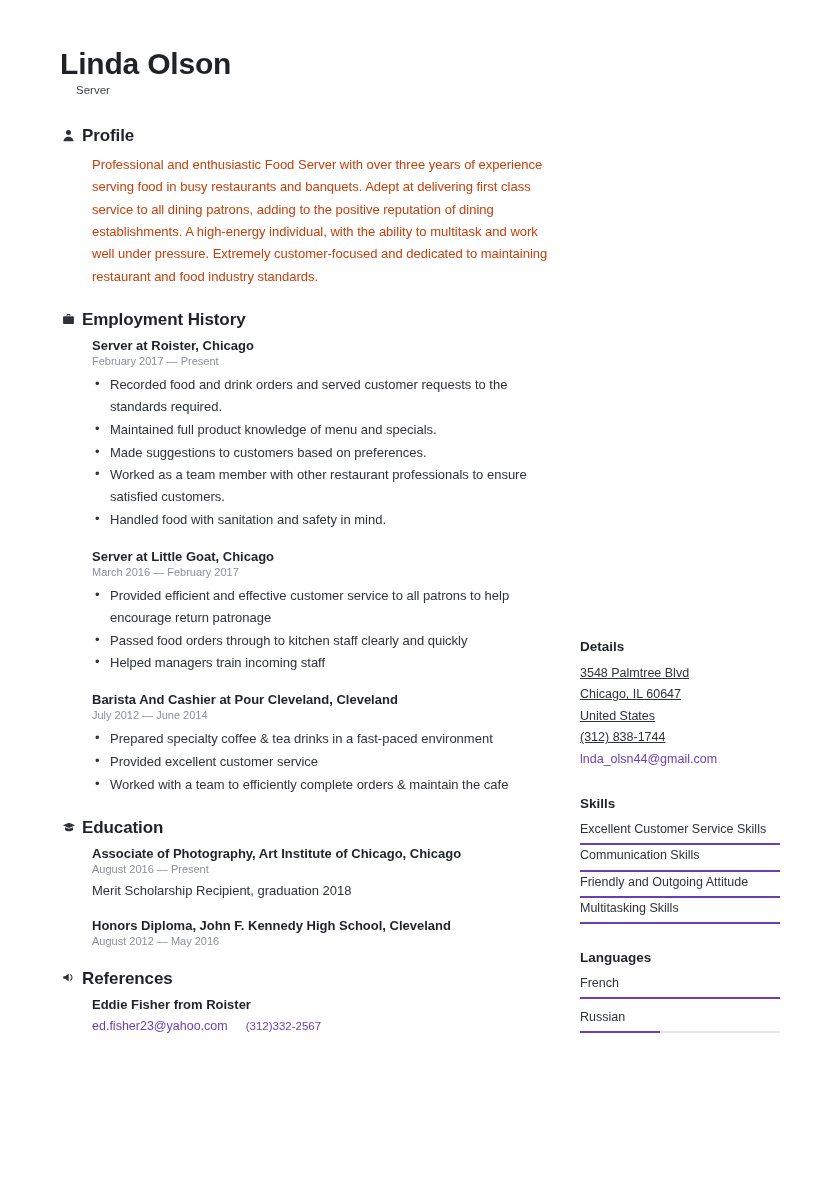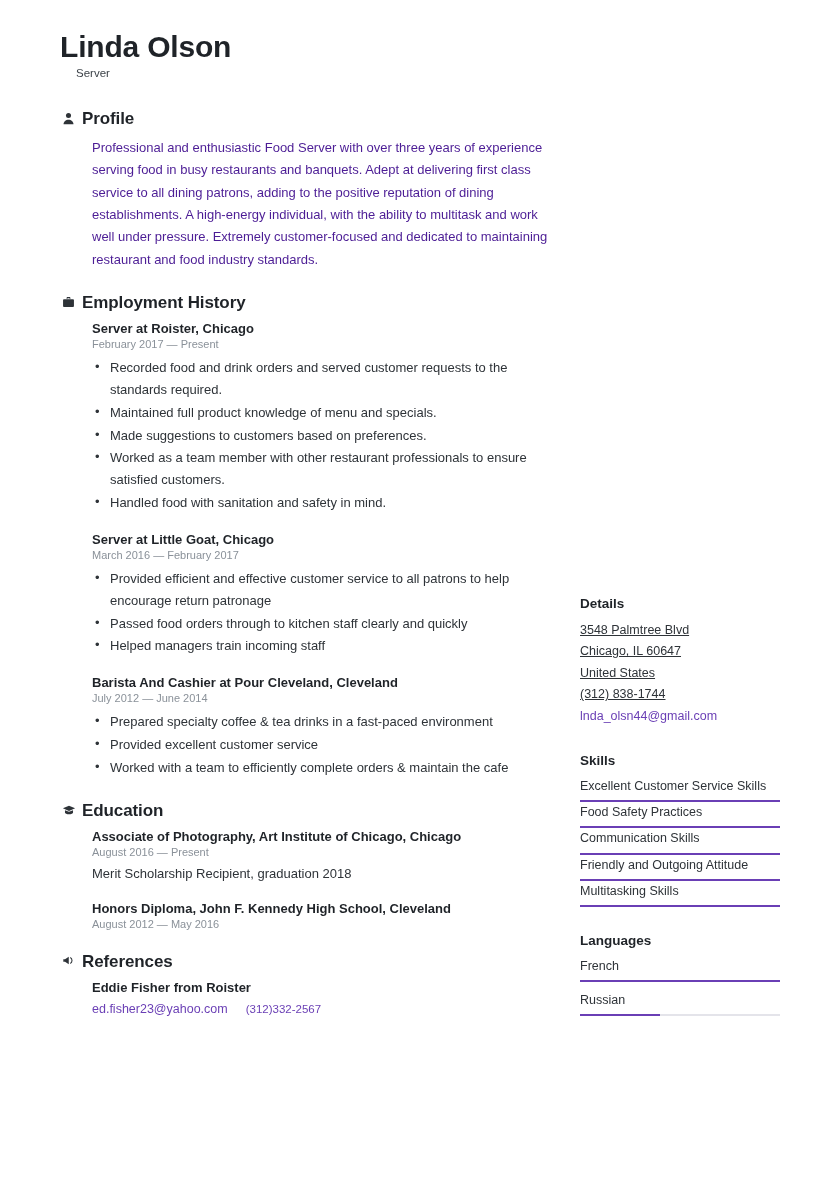--- a/index.html
+++ b/index.html
@@ -11,21 +11,21 @@
     font-family: "Liberation Sans", sans-serif;
     color: #2e3338;
   }
   .page {
     position: relative;
     width: 840px;
     min-height: 1187px;
     margin: 0 auto;
     background: #ffffff;
     box-sizing: border-box;
-    padding: 29px 60px 30px 60px;
+    padding: 46px 60px 30px 60px;
   }
   
   .name {
     font-size: 30px;
     font-weight: bold;
     letter-spacing: -0.2px;
     color: #1f2328;
     margin: 0 0 2px 0;
     line-height: 1.2;
   }
@@ -72,21 +72,21 @@
     font-weight: bold;
     color: #1f2328;
     letter-spacing: -0.1px;
   }
   .indent {
     padding-left: 32px;
   }
   .profile-text {
     font-size: 13px;
     line-height: 1.72;
-    color: #4c1d95;
+    color: #c2410c;
   }
   .job {
     margin-bottom: 18px;
   }
   .job-head {
     font-size: 13px;
     font-weight: bold;
     color: #1f2328;
     margin-bottom: 2px;
   }
@@ -332,26 +332,20 @@
       <div class="side-block">
         <div class="side-title">Skills</div>
 
         <div class="skill">
           <div class="skill-label">Excellent Customer Service Skills</div>
           <div class="bar">
               <div class="bar-fill" style="width:100%"></div>
             </div>
         </div>
         <div class="skill">
-          <div class="skill-label">Food Safety Practices</div>
-          <div class="bar">
-              <div class="bar-fill" style="width:100%"></div>
-            </div>
-        </div>
-        <div class="skill">
           <div class="skill-label">Communication Skills</div>
           <div class="bar">
               <div class="bar-fill" style="width:100%"></div>
             </div>
         </div>
         <div class="skill">
           <div class="skill-label">Friendly and Outgoing Attitude</div>
           <div class="bar">
               <div class="bar-fill" style="width:100%"></div>
             </div>

